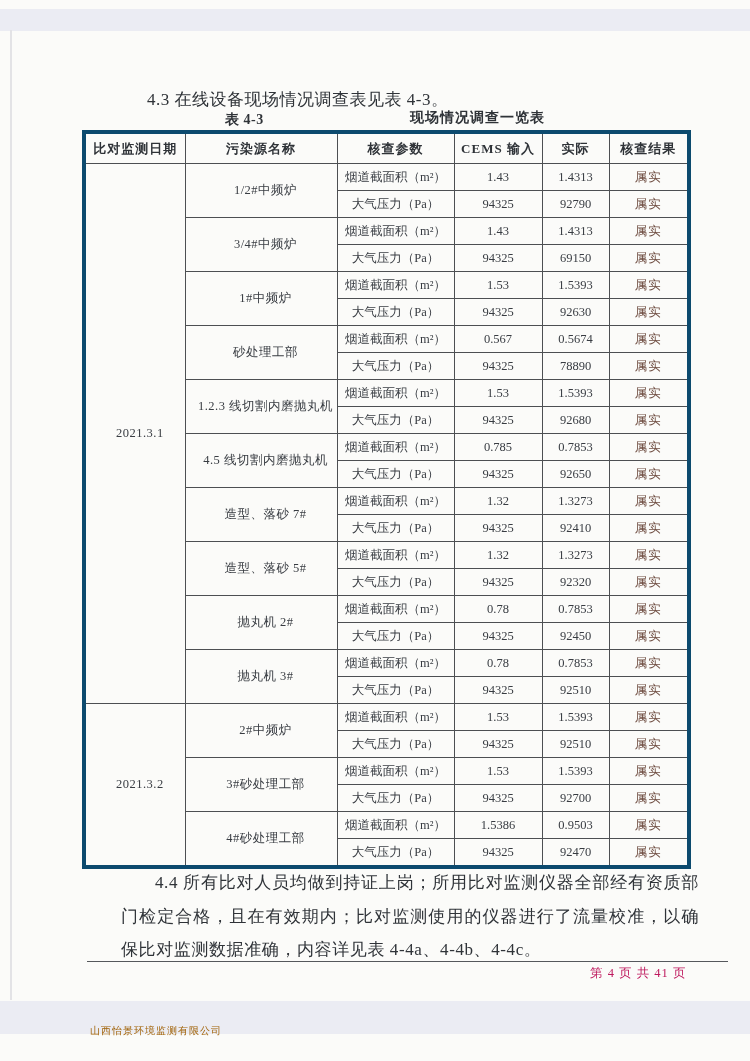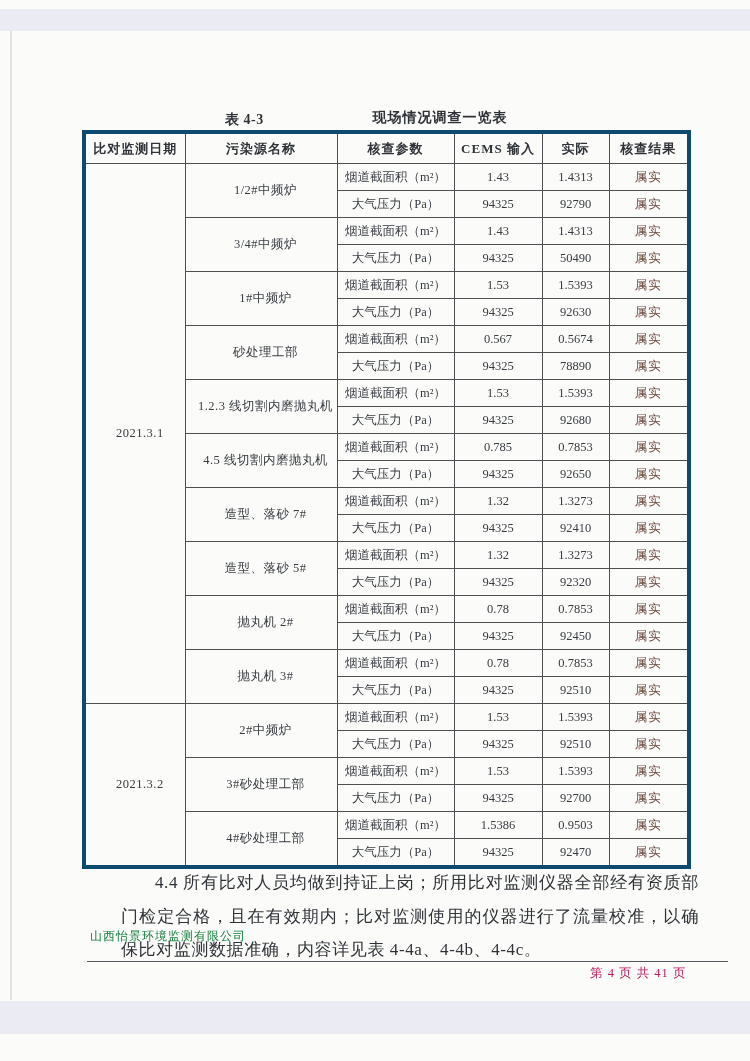--- a/index.html
+++ b/index.html
@@ -23,21 +23,21 @@
     position: absolute; top: 88px; left: 113px; width: 578px;
     font-size: 17px; line-height: 24px; text-indent: 2em;
     letter-spacing: .5px;
   }
   #caption-label {
     position: absolute; top: 111px; left: 225px;
     font-size: 14px; font-weight: bold; letter-spacing: .5px;
   }
   #caption-title {
     position: absolute; top: 109px; left: 335px; width: 210px;
-    font-size: 14px; font-weight: bold; text-align: center; letter-spacing: 1px;
+    font-size: 14px; font-weight: bold; text-align: right; letter-spacing: 1px;
   }
   #survey-table {
     position: absolute; top: 130px; left: 82px;
     border-collapse: collapse;
     table-layout: fixed;
     width: 605px;
     font-size: 12.5px;
   }
   #survey-table th, #survey-table td {
     border: 1px solid #4d4f52;
@@ -54,36 +54,37 @@
   #section-44 {
     position: absolute; top: 866px; left: 113px; width: 578px;
     font-size: 17px; line-height: 33.5px; text-indent: 2em;
     text-align: justify; letter-spacing: .6px; margin-left: 8px;
   }
   #footer-rule {
     position: absolute; top: 961px; left: 87px; width: 641px; height: 0;
     border-top: 1.5px solid #55585c;
   }
   #footer-company {
-    position: absolute; top: 928px; left: 90px;
-    font-size: 12px; color: #15803d; letter-spacing: 1px;
+    position: absolute; top: 1024px; left: 90px;
+    font-size: 10px; color: #a16207; letter-spacing: 1px;
   }
   #footer-page {
     position: absolute; top: 965px; left: 590px; width: 137px;
     font-size: 12.5px; color: #be185d; text-align: left; letter-spacing: 1px;
   }
 </style>
 </head>
 <body>
 
 <div id="page">
   <div id="band-top" class="scan-band"></div>
   <div id="band-bottom" class="scan-band"></div>
   <div class="scan-edge"></div>
 
+  <div id="section-43">4.3 在线设备现场情况调查表见表 4-3。</div>
 
   <div id="caption-label">表 4-3</div>
   <div id="caption-title">现场情况调查一览表</div>
 
   <table id="survey-table">
     <colgroup>
       <col style="width:101px">
       <col style="width:152px">
       <col style="width:117px">
       <col style="width:88px">
@@ -118,21 +119,21 @@
         <tr>
           <td class="source-cell" rowspan="2">3/4#中频炉</td>
           <td class="param-cell">烟道截面积（m²）</td>
           <td class="cems-cell">1.43</td>
           <td class="actual-cell">1.4313</td>
           <td class="result-cell">属实</td>
         </tr>
         <tr>
           <td class="param-cell">大气压力（Pa）</td>
           <td class="cems-cell">94325</td>
-          <td class="actual-cell">50490</td>
+          <td class="actual-cell">69150</td>
           <td class="result-cell">属实</td>
         </tr>
         <tr>
           <td class="source-cell" rowspan="2">1#中频炉</td>
           <td class="param-cell">烟道截面积（m²）</td>
           <td class="cems-cell">1.53</td>
           <td class="actual-cell">1.5393</td>
           <td class="result-cell">属实</td>
         </tr>
         <tr>

